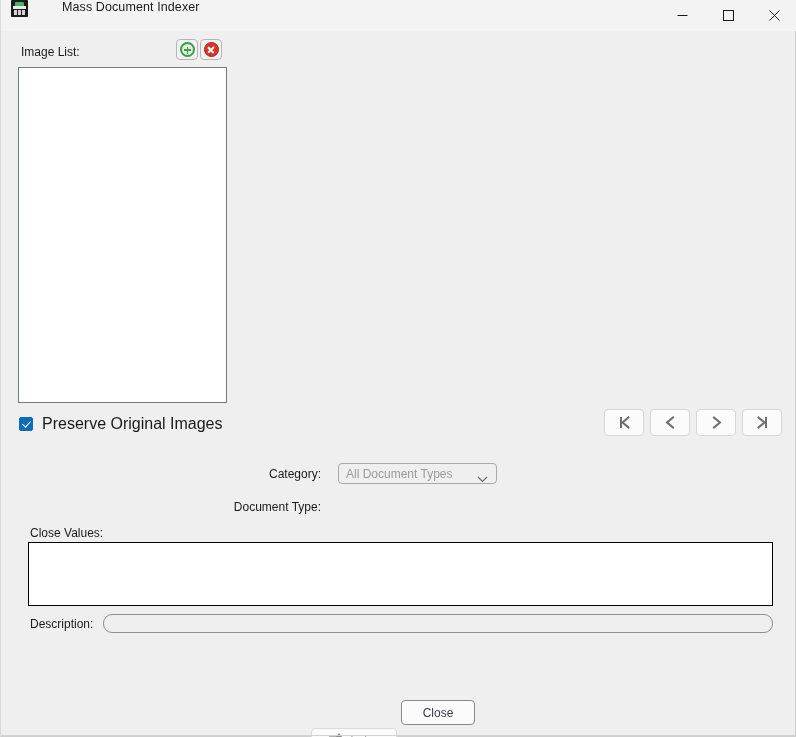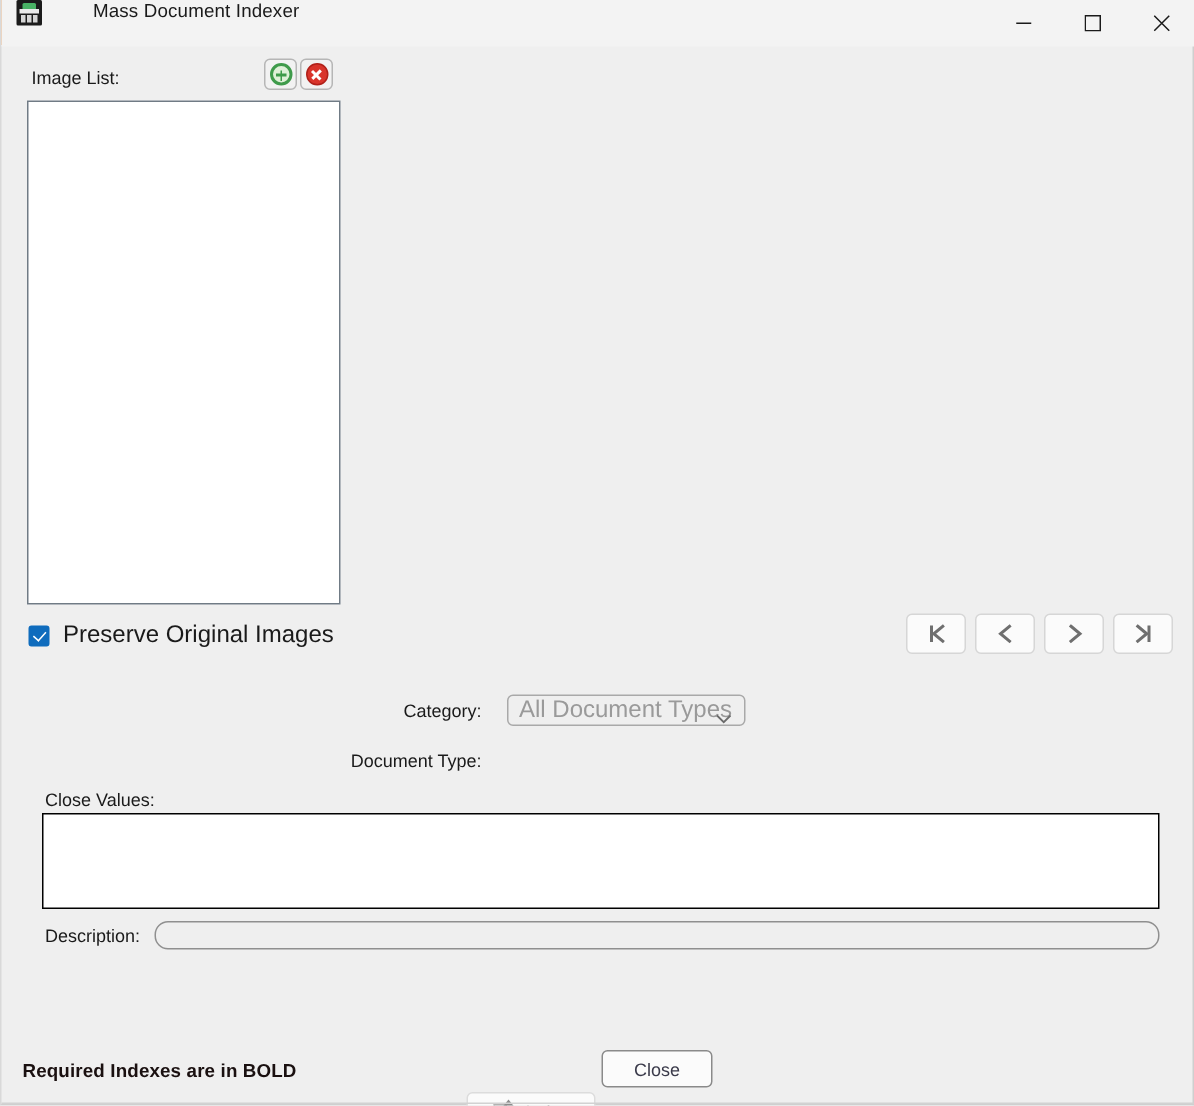--- a/index.html
+++ b/index.html
@@ -256,21 +256,21 @@
     border-radius: 4px;
     box-sizing: border-box;
     display: flex;
     align-items: center;
     cursor: default;
   }
   .combo-category { top: 432px; }
   .combo-doctype  { top: 459px; }
   .combo .combo-val {
     margin-left: 7px;
-    font-size: 16px;
+    font-size: 12px;
     color: #9a9a9a;
     white-space: nowrap;
     overflow: hidden;
   }
   .combo .chev {
     position: absolute;
     right: 8px; top: 50%;
     margin-top: -2px;
   }
 
@@ -483,21 +483,20 @@
     </div>
 
     <div class="field-label lbl-doctype">Document Type:</div>
 
     <div class="idx-label">Close Values:</div>
     <div class="idx-box"></div>
 
     <div class="desc-label">Description:</div>
     <input class="desc-input" type="text" placeholder="" style="">
 
-    <div class="footer-note">Required Indexes are in BOLD</div>
 
     <div class="btn-index">
       <span class="ix-icon">
         <span class="doc"></span>
         <span class="arr"></span>
         <span class="stem"></span>
       </span>
       <span class="ix-label">Index</span>
     </div>
 

